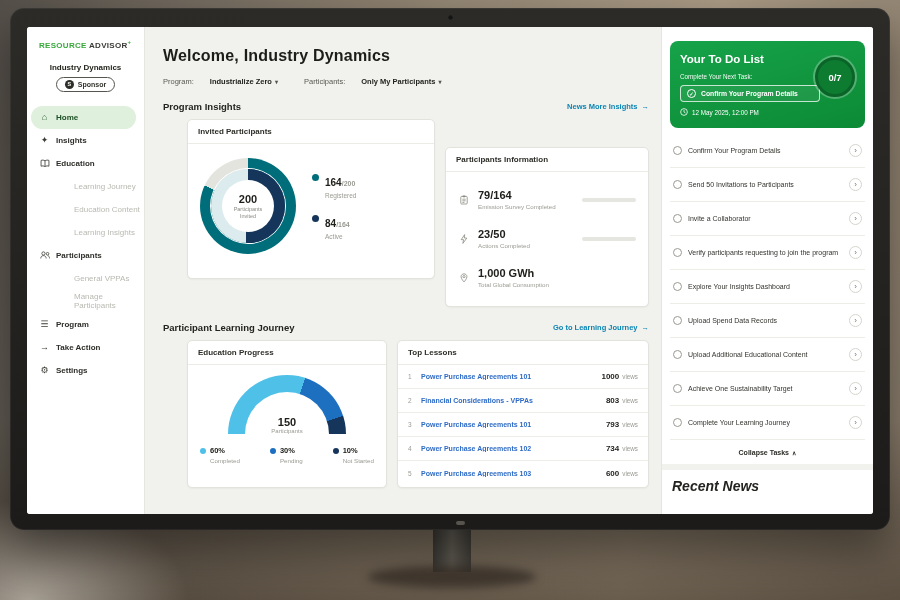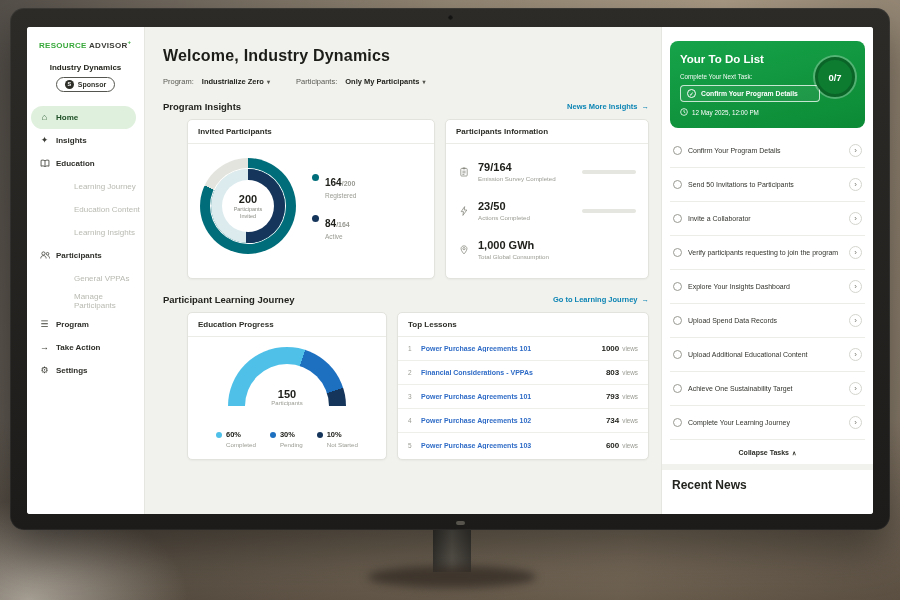--- a/index.html
+++ b/index.html
@@ -44,31 +44,31 @@
   .nav-item .ni { width:11px; text-align:center; font-size:9px; color:#3c3c36; font-weight:normal;
     display:inline-flex; justify-content:center; }
   .nav-item.active { background:#dff0dd; border-radius:12px; margin:0 8px 0 4px; padding-left:8px; color:#1e4f26; }
   .nav-item.active .ni { color:#1e4f26; }
   .nav-item.sub { padding-left:47px; color:#b9b9b2; font-weight:normal; }
 
   
   .main { flex:1; min-width:0; padding:14px 12px 0 18px; }
   .welcome { font-size:16px; font-weight:bold; color:#1c1c18; letter-spacing:.2px; margin-top:6px; }
   .filters { display:flex; align-items:center; gap:26px; margin-top:12px; }
-  .filter { display:flex; gap:8px; font-size:7.5px; color:#5a5a54; }
+  .filter { display:flex; gap:16px; font-size:7.5px; color:#5a5a54; }
   .filter .val { font-weight:bold; color:#23231f; cursor:pointer; display:flex; align-items:center; gap:3px; }
   .caret { font-size:6px; color:#55554f; }
   .sec-row { display:flex; align-items:center; justify-content:space-between; margin-top:15px; }
   .sec-title { font-size:9.5px; font-weight:bold; color:#23231f; }
   .sec-link { font-size:7.5px; font-weight:bold; color:#0c85b4; cursor:pointer; display:flex; gap:4px; align-items:center; }
   .cards { display:flex; gap:10px; margin-top:7px;padding-left:24px; }
   .card { background:#fff; border:1px solid #e3e3dd; border-radius:5px; box-shadow:0 1px 2px rgba(0,0,0,.04); overflow:hidden; }
   .card-h { padding:7px 10px; border-bottom:1px solid #ecece7; font-size:8px; font-weight:bold; color:#2e2e29; }
   .card-invited { width:248px; height:160px; }
-  .card-info { flex:1; height:160px; }
+  .card-info { flex:1; height:160px;margin-top:28px; }
   .inv-body { display:flex; align-items:center; gap:16px; padding:14px 12px; }
   .donut { position:relative; width:96px; height:96px; flex:none; }
   .d-outer { position:absolute; inset:0; border-radius:50%; }
   .d-mid { position:absolute; inset:11px; border-radius:50%; box-shadow:0 0 0 1px #fff; }
   .d-hole { position:absolute; inset:22px; border-radius:50%; background:#fff; display:flex; flex-direction:column;
     align-items:center; justify-content:center; text-align:center; }
   .d-val { font-size:11px; font-weight:bold; color:#1f1f1b; }
   .d-lab { font-size:5.5px; color:#8a8a84; line-height:1.25; margin-top:1px; width:40px; }
   .inv-legend { display:flex; flex-direction:column; gap:14px; }
   .leg-item { display:flex; gap:6px; }
@@ -85,21 +85,21 @@
   .bar { flex:1; height:4px; border-radius:2px; background:#e6e6e0; overflow:hidden; }
   .bar-fill { height:100%; border-radius:2px; background:#2e9fd6; width:0; }
   .card-edu { width:200px; height:148px; }
   .edu-body { padding:10px 10px; display:flex; flex-direction:column; align-items:center; }
   .gauge { position:relative; width:118px; height:59px; overflow:hidden; }
   .g-arc { position:absolute; left:0; top:0; width:118px; height:118px; border-radius:50%; }
   .g-hole { position:absolute; left:17px; top:17px; width:84px; height:84px; border-radius:50%; background:#fff; }
   .g-txt { position:absolute; left:0; right:0; bottom:0; text-align:center; }
   .g-val { font-size:11px; font-weight:bold; color:#20201c; }
   .g-lab { font-size:6px; color:#9a9a93; }
-  .edu-legend { display:flex; gap:14px; margin-top:24px;align-items:center; }
+  .edu-legend { display:flex; gap:30px; margin-top:12px;align-items:center; }
   .eleg { display:flex; gap:4px; }
   .eleg-dot { width:6px; height:6px; border-radius:50%; margin-top:2px; flex:none; }
   .eleg-pct { font-size:7.5px; font-weight:bold; color:#20201c; }
   .eleg-lab { font-size:6.2px; color:#9a9a93; margin-top:2px; }
   .card-lessons { flex:1; height:148px; }
   .lesson-row { display:flex; align-items:center; padding:0 10px; height:24px; border-bottom:1px solid #efefea; }
   .lesson-row:last-child { border-bottom:none; }
   .lr-rank { width:13px; font-size:6.5px; color:#9a9a93; }
   .lr-title { flex:1; font-size:7px; color:#2e6bc6; font-weight:bold; cursor:pointer; white-space:nowrap;
     overflow:hidden; text-overflow:ellipsis; }
@@ -124,21 +124,21 @@
     display:flex; align-items:center; justify-content:center; font-size:9.5px; font-weight:bold; }
   .tasks { margin-top:6px; }
   .task { display:flex; align-items:center; gap:6px; padding:10px 3px; border-bottom:1px solid #edede8; cursor:pointer; }
   .task-cb { width:9px; height:9px; border:1px solid #9a9a93; border-radius:50%; flex:none; background:#fff; cursor:pointer; }
   .task-lab { flex:1; font-size:7px; color:#33332e; line-height:1.35; }
   .task-go { width:13px; height:13px; border:1px solid #d5d5cf; border-radius:50%; display:flex; align-items:center;
     justify-content:center; font-size:8px; color:#77776f; flex:none; cursor:pointer; }
   .collapse { padding:9px 0 8px; text-align:center; font-size:7px; font-weight:bold; color:#2c2c27; cursor:pointer; }
   .collapse .up { font-size:6px; margin-left:3px; }
   .news-divider { height:6px; background:#f1f1ed; margin:0 -8px; }
-  .news { padding:8px 2px; font-size:12px; font-weight:bold; color:#23231f; }
+  .news { padding:8px 2px; font-size:14px; font-weight:bold; color:#23231f;font-style:italic; }
 </style>
 </head>
 <body>
 
 <div class="scene">
   <div class="backdrop"></div>
   <div class="stand-neck"></div>
   <div class="stand-base"></div>
 
   <div class="monitor">

